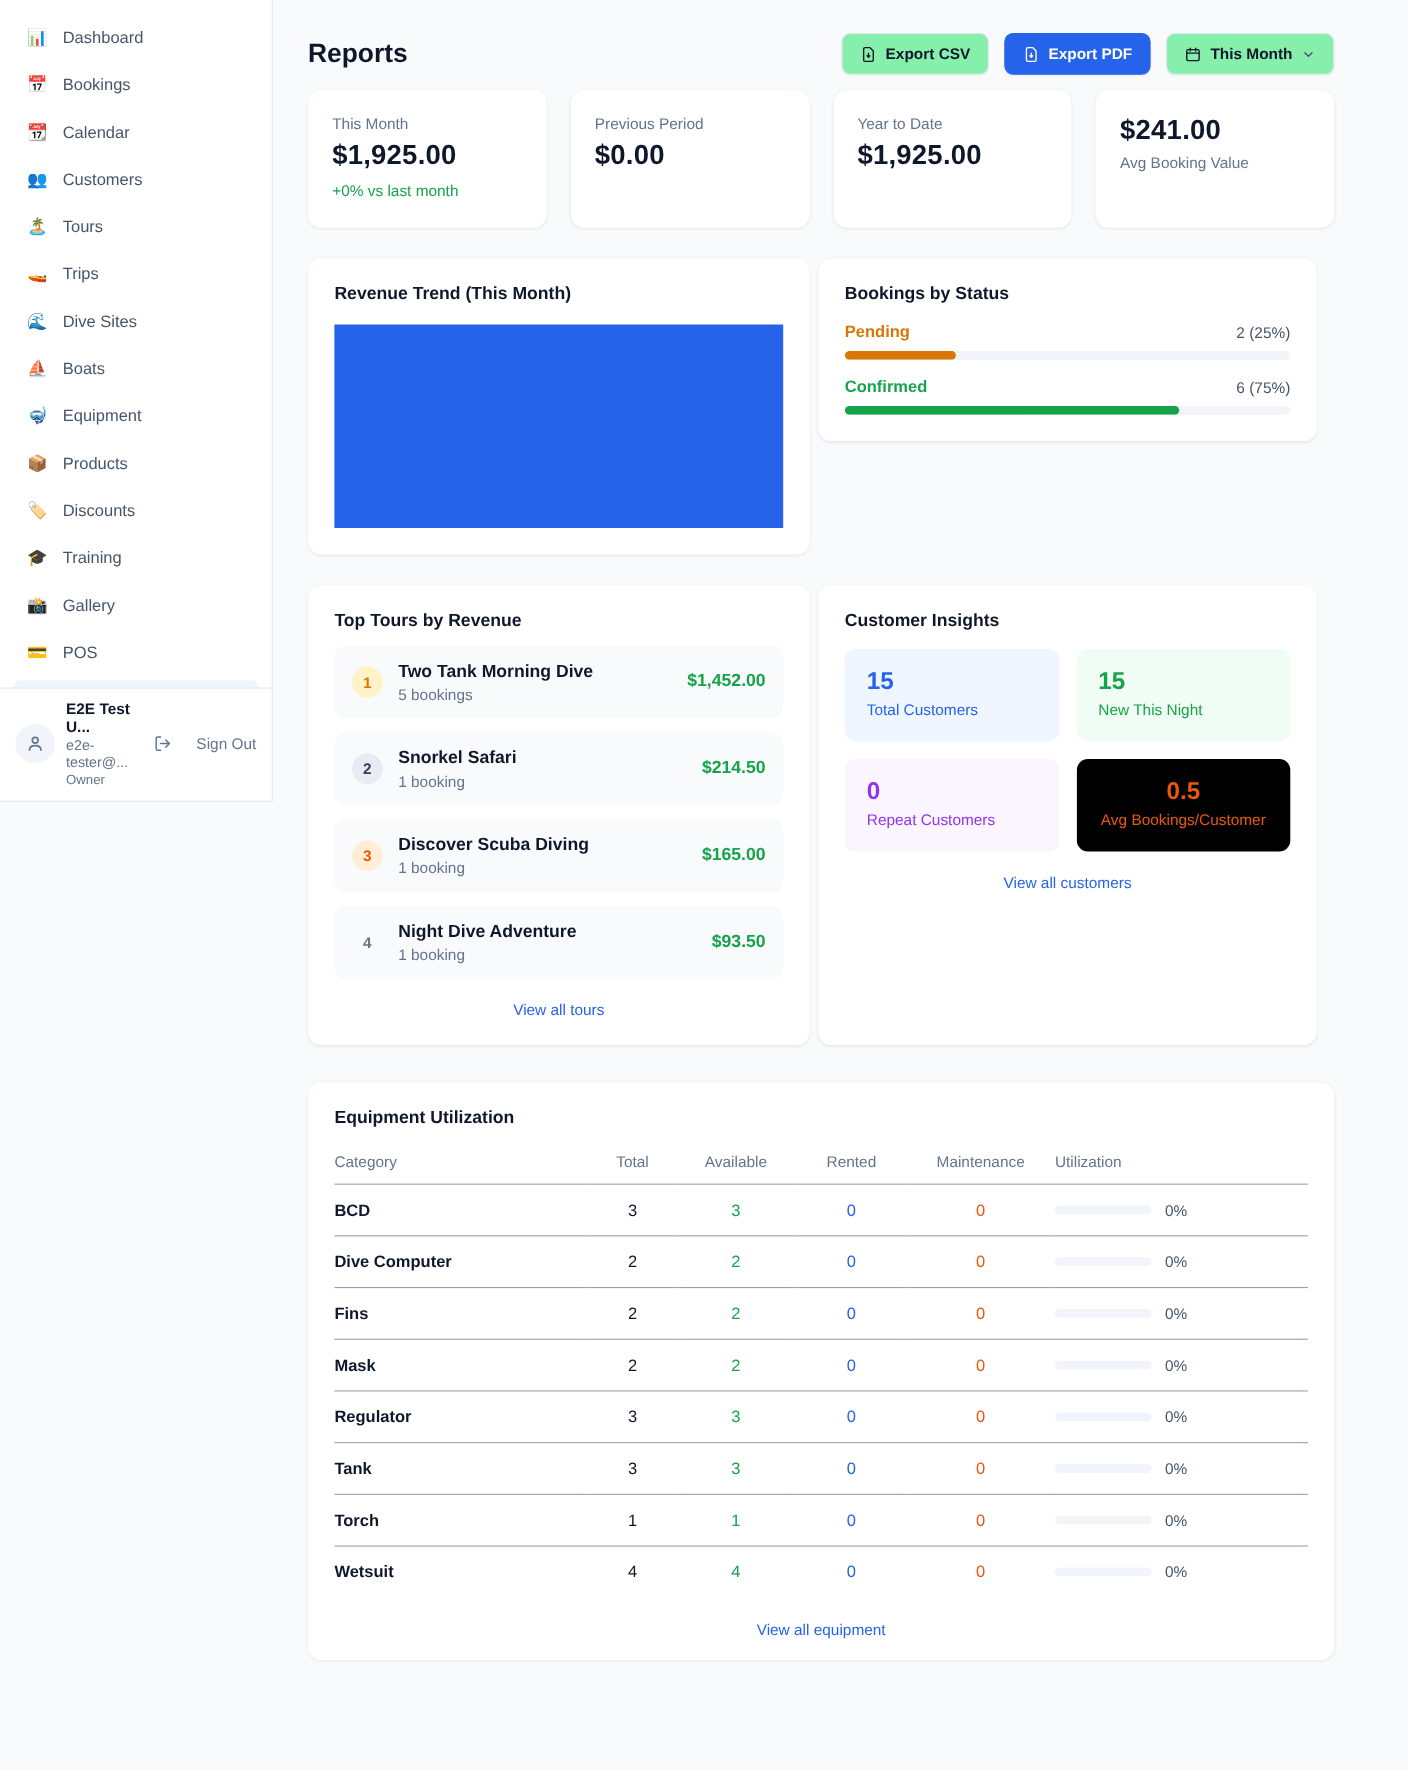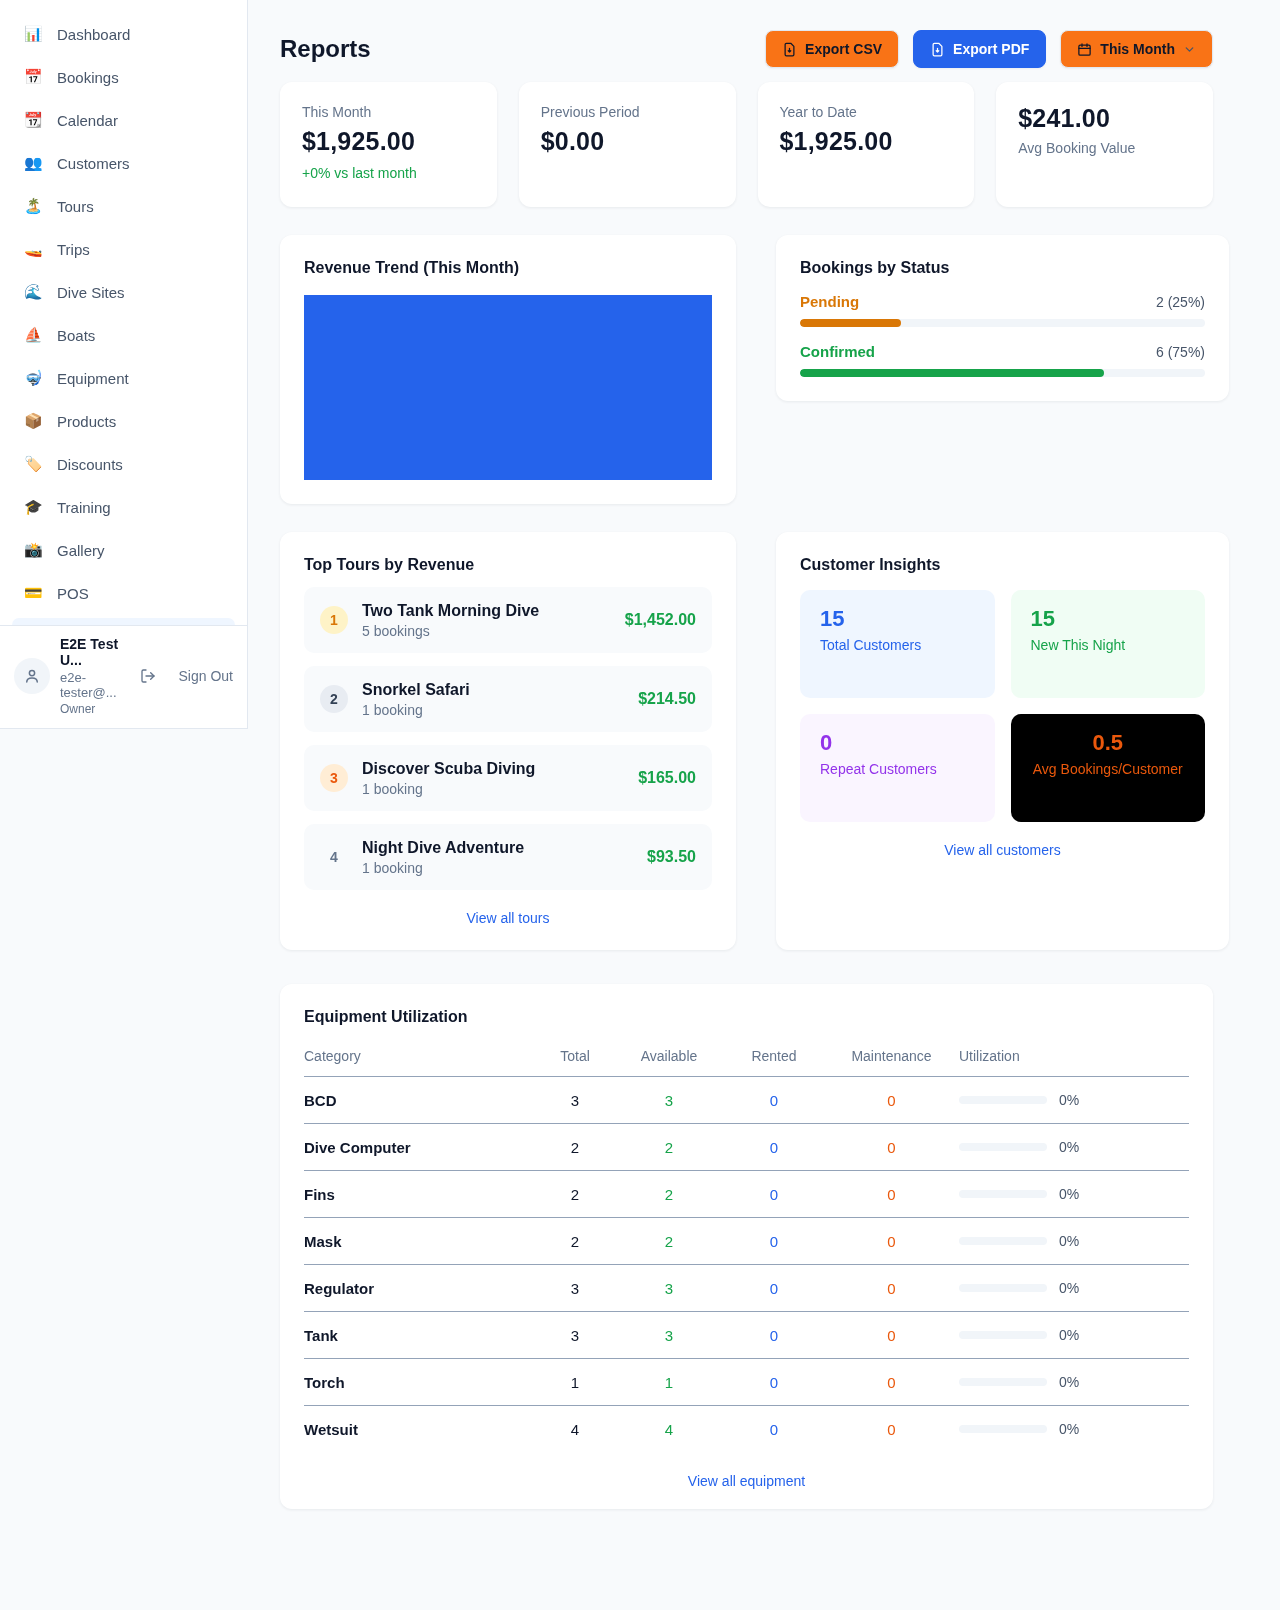--- a/index.html
+++ b/index.html
@@ -43,35 +43,35 @@
   .signout { margin-left:auto; display:flex; align-items:center; gap:23px;
     color:#64748b; font-size:14px; cursor:pointer; white-space:nowrap; }
   
   .main { margin-left:248px; padding:30px 0 0 32px; width:965px; }
   .page-header { display:flex; align-items:center; margin-bottom:14px; width:933px; }
   .page-title { font-size:24px; font-weight:bold; color:#0f172a; }
   .header-actions { margin-left:auto; display:flex; gap:14px; }
   .btn {
     display:flex; align-items:center; gap:8px; height:38px; padding:0 16px;
     border-radius:8px; font-size:14px; font-weight:bold; cursor:pointer;
-    background:#f97316; border:1px solid #e2e8f0; color:#0f172a;
+    background:#86efac; border:1px solid #e2e8f0; color:#0f172a;
     box-shadow:0 1px 2px rgba(15,23,42,.05);
   }
   .btn-primary { background:#2563eb; border-color:#2563eb; color:#fff; }
   .btn svg { display:block; }
   
   .card { background:#fff; border-radius:12px; box-shadow:0 1px 3px rgba(15,23,42,.07); }
   .stats-grid { display:grid; grid-template-columns:repeat(4,1fr); gap:22px; width:933px; margin-bottom:28px; }
   .stat-card { padding:22px; height:125px; }
   .stat-label { font-size:14px; color:#64748b; }
   .stat-value { font-size:25px; font-weight:bold; color:#0f172a; margin-top:7px; letter-spacing:.2px; }
   .stat-delta { font-size:14px; color:#16a34a; margin-top:9px; }
   .stat-card.value-first .stat-value { margin-top:0; }
   .stat-card.value-first .stat-label { margin-top:7px; }
-  .two-col { display:grid; grid-template-columns:456px 453px; gap:40px; width:933px; }
+  .two-col { display:grid; grid-template-columns:456px 453px; gap:8px; width:933px; }
   .row2 { align-items:start; margin-bottom:28px; }
   .row3 { align-items:stretch; margin-bottom:34px; }
   .card-pad { padding:24px; }
   .card-title { font-size:16px; font-weight:bold; color:#0f172a; }
   
   .chart-block { margin-top:18px; height:185px; background:#2563eb; }
   
   .status-row { margin-top:16px; }
   .status-line { display:flex; align-items:center; }
   .status-label { font-size:15px; font-weight:bold; }
@@ -88,21 +88,21 @@
   .rank-1 { background:#fef3c7; color:#d97706; }
   .rank-2 { background:#e8ecf2; color:#334155; }
   .rank-3 { background:#ffedd5; color:#ea580c; }
   .rank-4 { background:transparent; color:#64748b; }
   .tour-name { font-size:16px; font-weight:bold; color:#0f172a; }
   .tour-sub { font-size:14px; color:#64748b; margin-top:3px; }
   .tour-value { margin-left:auto; font-size:16px; font-weight:bold; color:#16a34a; }
   .card-link { display:block; text-align:center; color:#2563eb; font-size:14px; margin-top:20px; cursor:pointer; text-decoration:none; }
   
   .insight-grid { display:grid; grid-template-columns:1fr 1fr; gap:16px; margin-top:16px; }
-  .insight-tile { border-radius:10px; padding:16px 20px; height:108px; }
+  .insight-tile { border-radius:10px; padding:16px 20px; height:84px; }
   .insight-value { font-size:22px; font-weight:bold; }
   .insight-label { font-size:14px; margin-top:5px; }
   
   .equip-card { width:933px; padding:24px 24px 20px; }
   table { width:100%; border-collapse:collapse; margin-top:14px; }
   th { font-size:14px; font-weight:normal; color:#64748b; padding:8px 0 12px; border-bottom:1px solid #94a3b8; }
   td { padding:0; height:47px; border-bottom:1px solid #94a3b8; font-size:15px; }
   tr:last-child td { border-bottom:none; }
   th.left, td.left { text-align:left; }
   th.center, td.center { text-align:center; }

